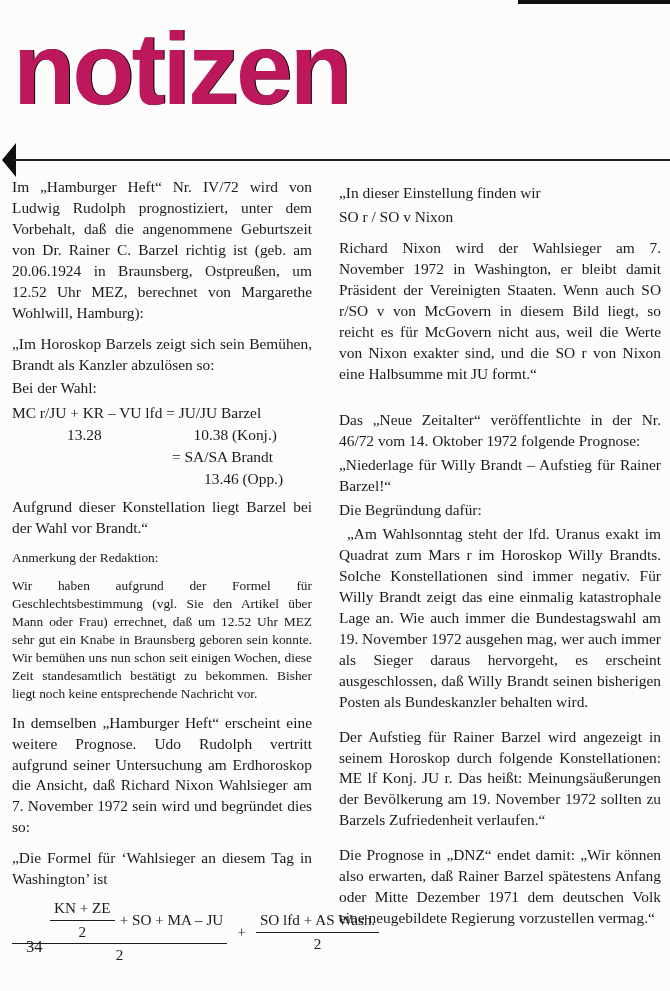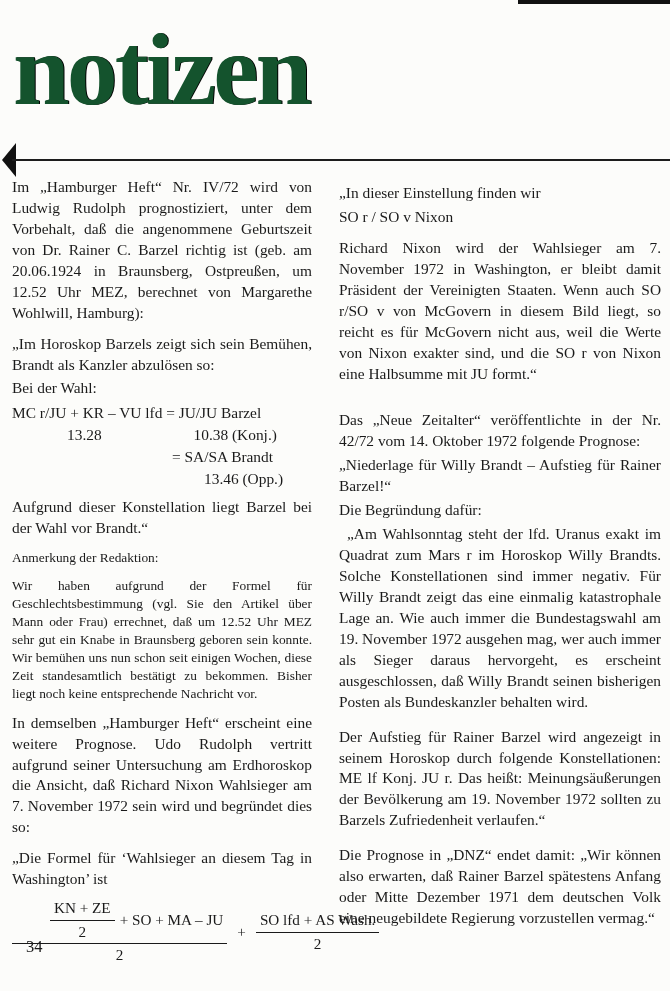--- a/index.html
+++ b/index.html
@@ -4,22 +4,22 @@
 <style>
   html,body { margin:0; padding:0; background:#d9d9d6; }
   .page {
     position:relative; width:670px; height:991px; margin:0 auto;
     background:#fcfcfa; overflow:hidden;
     font-family:"Liberation Serif", serif; color:#1a1a1a;
   }
   .top-mark { position:absolute; top:0; right:0; width:152px; height:4px; background:#111; }
   .masthead {
     position:absolute; left:13px; top:16px;
-    font-family:Liberation Serif, serif; font-weight:bold;
-    font-size:102px; line-height:1.05; letter-spacing:-3px; color:#14532d;
+    font-family:Liberation Sans, sans-serif; font-weight:bold;
+    font-size:102px; line-height:1.05; letter-spacing:-3px; color:#be185d;
     text-shadow:1px 0 0 #000;
   }
   .rule { position:absolute; left:12px; right:0; top:159px; height:2px; background:#1c1c1c; }
   .rule-arrow {
     position:absolute; left:2px; top:143px; width:0; height:0;
     border-top:17px solid transparent; border-bottom:17px solid transparent;
     border-right:14px solid #111;
   }
   .col { position:absolute; font-size:15.4px; line-height:1.36; text-align:justify; }
   .col-left  { left:12px;  width:300px; top:177px; }
@@ -97,21 +97,21 @@
         </span>
       </div>
 
     </div>
   </div>
 
   <div class="col col-right">
     <p class="tight" style="text-align:left">„In dieser Einstellung finden wir</p>
     <p class="center-ind">SO r / SO v  Nixon</p>
     <p class="gap-lg">Richard Nixon wird der Wahlsieger am 7. November 1972 in Washington, er bleibt damit Präsident der Vereinigten Staaten. Wenn auch SO r/SO v von McGovern in diesem Bild liegt, so reicht es für McGovern nicht aus, weil die Werte von Nixon exakter sind, und die SO r von Nixon eine Halbsumme mit JU formt.“</p>
-    <p class="tight">Das „Neue Zeitalter“ veröffentlichte in der Nr. 42/72 vom 14. Oktober 1972 folgende Prognose:</p>
+    <p class="tight">Das „Neue Zeitalter“ veröffentlichte in der Nr. 46/72 vom 14. Oktober 1972 folgende Prognose:</p>
     <p class="tight">„Niederlage für Willy Brandt – Aufstieg für Rainer Barzel!“</p>
     <p class="tight" style="text-align:left">Die Begründung dafür:</p>
     <p class="indent8" style="margin-bottom:14px">„Am Wahlsonntag steht der lfd. Uranus exakt im Quadrat zum Mars r im Horoskop Willy Brandts. Solche Konstellationen sind immer negativ. Für Willy Brandt zeigt das eine einmalig katastrophale Lage an. Wie auch immer die Bundestagswahl am 19. November 1972 ausgehen mag, wer auch immer als Sieger daraus hervorgeht, es erscheint ausgeschlossen, daß Willy Brandt seinen bisherigen Posten als Bundeskanzler behalten wird.</p>
     <p style="margin-bottom:14px">Der Aufstieg für Rainer Barzel wird angezeigt in seinem Horoskop durch folgende Konstellationen: ME lf Konj. JU r. Das heißt: Meinungsäußerungen der Bevölkerung am 19. November 1972 sollten zu Barzels Zufriedenheit verlaufen.“</p>
     <p>Die Prognose in „DNZ“ endet damit: „Wir können also erwarten, daß Rainer Barzel spätestens Anfang oder Mitte Dezember 1971 dem deutschen Volk eine neugebildete Regierung vorzustellen vermag.“</p>
   </div>
 
   <div class="page-number">34</div>
 
 </div>

